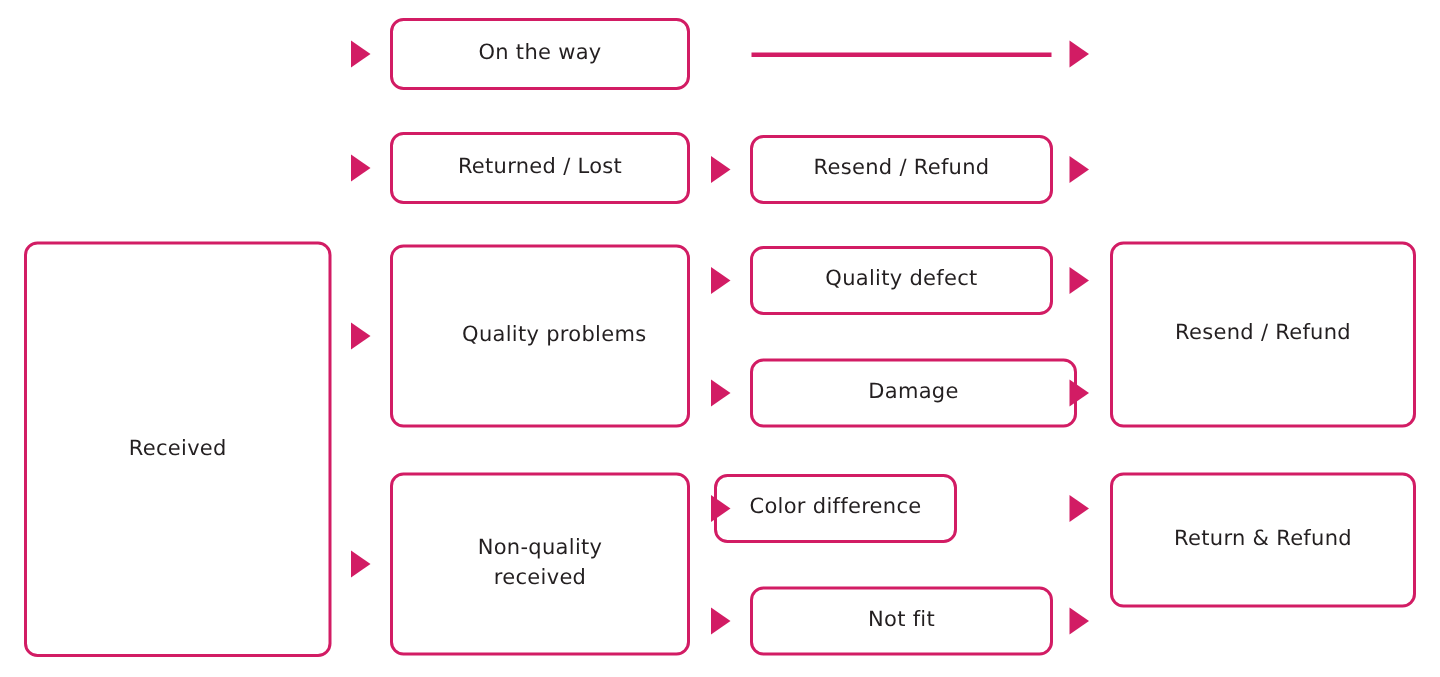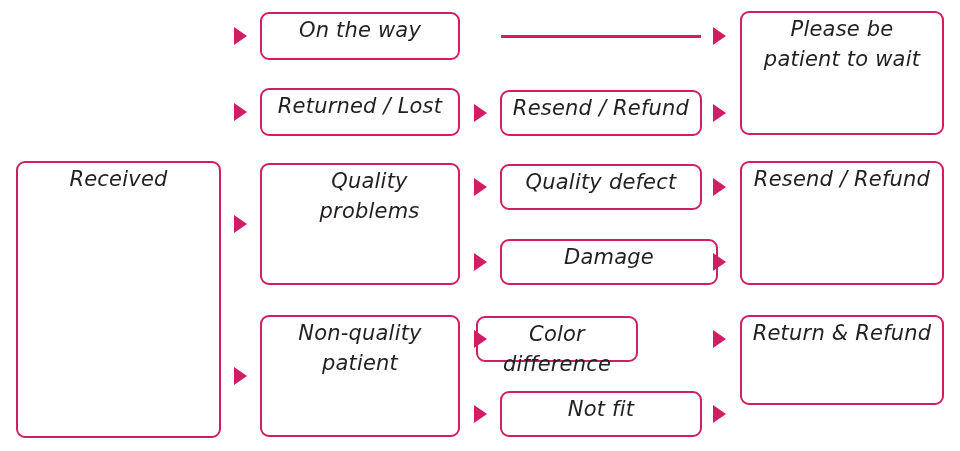--- a/index.html
+++ b/index.html
@@ -17,28 +17,28 @@
     background: #ffffff;
     overflow: hidden;
   }
   .node {
     position: absolute;
     box-sizing: border-box;
     border: 2px solid #D21C64;
     border-radius: 9px;
     background: #ffffff;
     display: flex;
+    align-items: center;
     justify-content: center;
     text-align: center;
     color: #231f20;
-    font-size: 21px;
+    font-size: 14px;
     line-height: 1.42;
     letter-spacing: 0.2px;
     padding: 2px 6px;
-    font-style: italic;
   }
   .node .nlabel {
     display: block;
     white-space: pre-line;
   }
   
   .arrow {
     position: absolute;
     width: 0;
     height: 0;
@@ -70,21 +70,21 @@
   <div class="node" style="left:260px; top:88px; width:200px; height:48px;">
     <span class="nlabel">Returned / Lost</span>
   </div>
 
   <div class="node" style="left:260px; top:163px; width:200px; height:122px;padding-left:25px;">
     <span class="nlabel">Quality problems</span>
   </div>
 
   <div class="node" style="left:260px; top:315px; width:200px; height:122px;">
     <span class="nlabel">Non-quality
-patient</span>
+received</span>
   </div>
 
   <div class="node" style="left:500px; top:90px; width:202px; height:46px;">
     <span class="nlabel">Resend / Refund</span>
   </div>
 
   <div class="node" style="left:500px; top:164px; width:202px; height:46px;">
     <span class="nlabel">Quality defect</span>
   </div>
 
@@ -93,24 +93,20 @@
   </div>
 
   <div class="node" style="left:476px; top:316px; width:162px; height:46px;">
     <span class="nlabel">Color difference</span>
   </div>
 
   <div class="node" style="left:500px; top:391px; width:202px; height:46px;">
     <span class="nlabel">Not fit</span>
   </div>
 
-  <div class="node" style="left:740px; top:11px; width:204px; height:124px;">
-    <span class="nlabel">Please be
-patient to wait</span>
-  </div>
 
   <div class="node" style="left:740px; top:161px; width:204px; height:124px;">
     <span class="nlabel">Resend / Refund</span>
   </div>
 
   <div class="node" style="left:740px; top:315px; width:204px; height:90px;">
     <span class="nlabel">Return &amp; Refund</span>
   </div>
 
   <div class="arrow" style="left:234px; top:27px;"></div>

